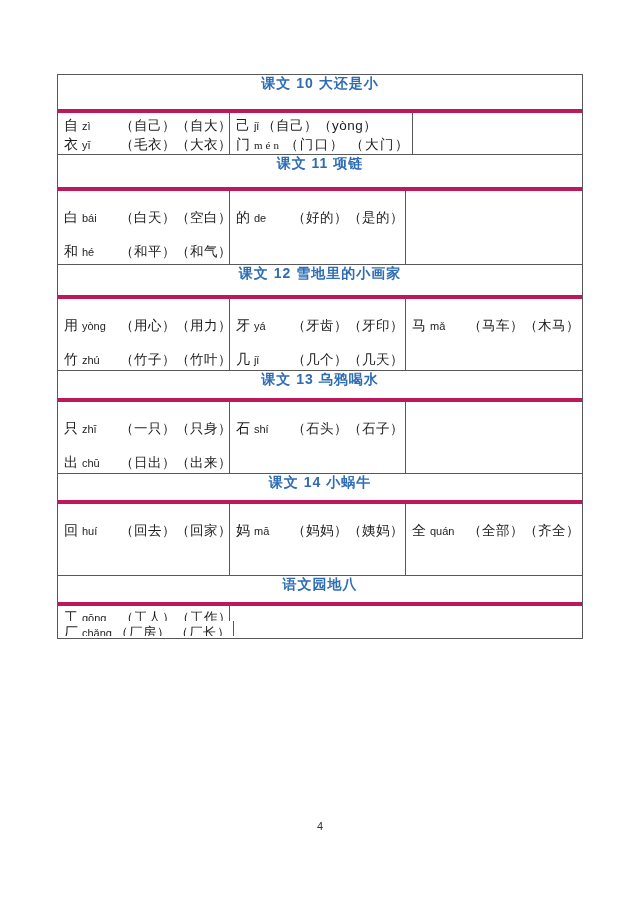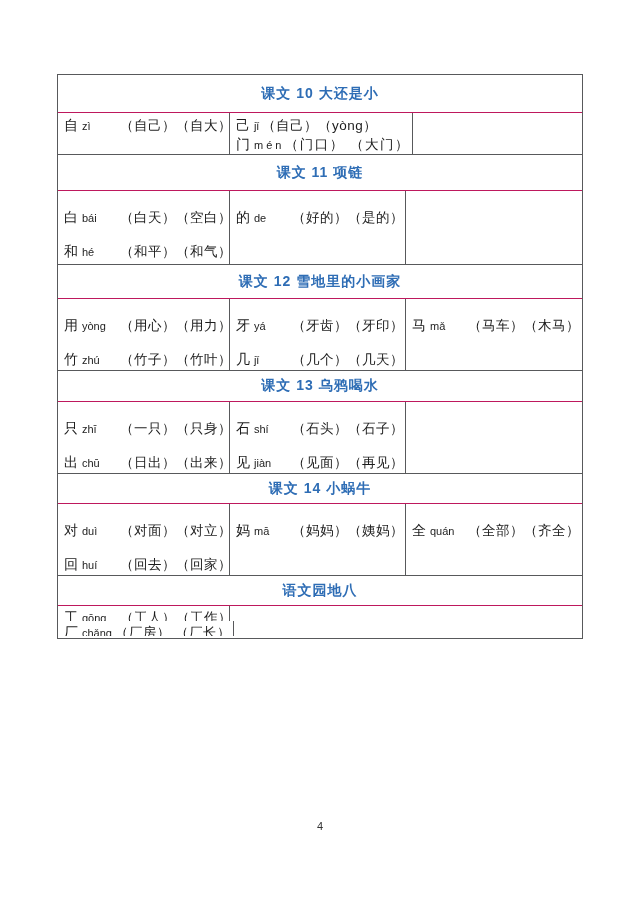--- a/index.html
+++ b/index.html
@@ -13,22 +13,22 @@
   }
   .tbl{
     position:absolute;
     left:57px;top:74px;
     width:526px;
     border:1px solid #58595b;
     box-sizing:border-box;
     background:#fff;
   }
   .hrow{
-    display:flex;align-items:center;justify-content:center;
-    border-bottom:1px solid #be185d;
+    display:flex;justify-content:center;
+    border-bottom:4px solid #be185d;
     box-sizing:border-box;
   }
   .htext{
     color:#2e6db5;
     font-weight:bold;
     font-size:14px;
     letter-spacing:1px;
   }
   .h0{height:38px}.h1{height:36px}.h2{height:34px}.h3{height:31px}.h4{height:30px}.h5{height:30px}
   .crow{
@@ -54,21 +54,21 @@
     height:34px;
     white-space:nowrap;
   }
   .r0 .line{height:20px;}
   .r5 .line{height:28px;}
   .hzpy{display:inline-block;min-width:56px;}
   .tight .hzpy{min-width:0;margin-right:3px;}
   .hz{font-size:14px;}
   .py{font-size:11px;color:#1c1c1c;margin-left:4px;}
   .words{font-size:13.5px;letter-spacing:0.5px;}
-  .spread .py{letter-spacing:3px;}
+  .spread .py{letter-spacing:3px;font-family:Liberation Serif, serif;}
   .spread .words{letter-spacing:1.5px;}
   .pagenum{
     position:absolute;
     left:0;right:0;top:820px;
     text-align:center;
     font-size:11px;
     color:#333;
   }
 </style>
 </head>
@@ -79,20 +79,24 @@
 
     <div class="hrow h0">
       <span class="htext">课文 10 大还是小</span>
     </div>
     <div class="crow r0">
       <div class="cell cell1">
         <div class="line">
           <span class="hzpy"><span class="hz">自</span><span class="py">zì</span></span>
           <span class="words">（自己）（自大）</span>
         </div>
+        <div class="line">
+          <span class="hzpy"><span class="hz">衣</span><span class="py">yī</span></span>
+          <span class="words">（毛衣）（大衣）</span>
+        </div>
       </div>
       <div class="cell cell2">
         <div class="line tight">
           <span class="hzpy"><span class="hz">己</span><span class="py">jǐ</span></span>
           <span class="words">（自己）（yòng）</span>
         </div>
         <div class="line tight spread">
           <span class="hzpy"><span class="hz">门</span><span class="py">mén</span></span>
           <span class="words">（门口） （大门）</span>
         </div>
@@ -166,37 +170,29 @@
         <div class="line">
           <span class="hzpy"><span class="hz">出</span><span class="py">chū</span></span>
           <span class="words">（日出）（出来）</span>
         </div>
       </div>
       <div class="cell cell2">
         <div class="line">
           <span class="hzpy"><span class="hz">石</span><span class="py">shí</span></span>
           <span class="words">（石头）（石子）</span>
         </div>
-        <div class="line">
-          <span class="hzpy"><span class="hz">见</span><span class="py">jiàn</span></span>
-          <span class="words">（见面）（再见）</span>
-        </div>
       </div>
       <div class="cell cell3"></div>
     </div>
 
     <div class="hrow h4">
       <span class="htext">课文 14 小蜗牛</span>
     </div>
     <div class="crow r4">
       <div class="cell cell1">
-        <div class="line">
-          <span class="hzpy"><span class="hz">对</span><span class="py">duì</span></span>
-          <span class="words">（对面）（对立）</span>
-        </div>
         <div class="line">
           <span class="hzpy"><span class="hz">回</span><span class="py">huí</span></span>
           <span class="words">（回去）（回家）</span>
         </div>
       </div>
       <div class="cell cell2">
         <div class="line">
           <span class="hzpy"><span class="hz">妈</span><span class="py">mā</span></span>
           <span class="words">（妈妈）（姨妈）</span>
         </div>

